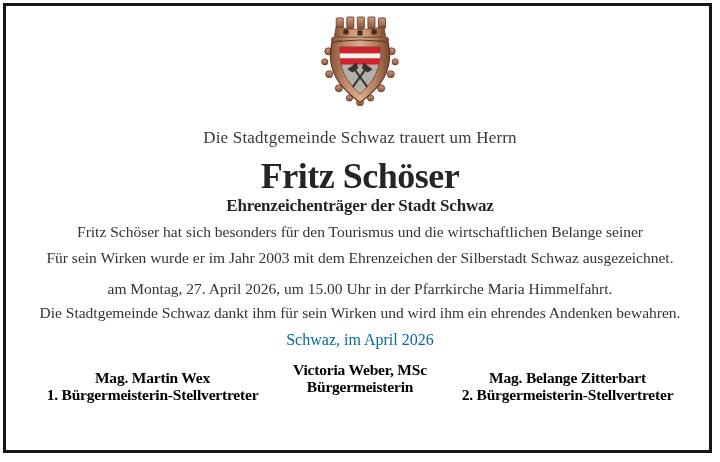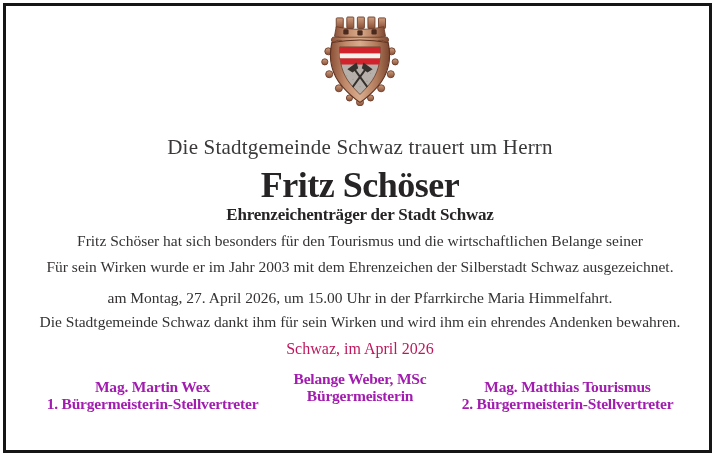--- a/index.html
+++ b/index.html
@@ -18,35 +18,35 @@
     border:3px solid #161616;
     pointer-events:none;
   }
   .content{
     position:absolute;
     top:0;left:0;width:720px;height:462px;
     display:flex;flex-direction:column;align-items:center;
     text-align:center;
   }
   .crest{margin-top:16px;height:90px;display:flex;justify-content:center;}
-  .intro{margin-top:32px;font-size:21px;line-height:18px;color:#3a3838;letter-spacing:.2px;}
+  .intro{margin-top:23px;font-size:17px;line-height:18px;color:#3a3838;letter-spacing:.2px;}
   .deceased-name{
     margin-top:9px;font-size:36px;line-height:40px;font-weight:700;
     letter-spacing:-.5px;color:#262424;
   }
   .honorific{font-size:17px;line-height:20px;font-weight:700;color:#262424;letter-spacing:-.2px;text-align:right;}
   .para{white-space:nowrap;font-size:15.5px;line-height:18.5px;color:#343232;}
   .para div{white-space:nowrap;}
   .p1{margin-top:7px;}
   .p2{margin-top:7px;}
   .p3{margin-top:13px;}
   .p4{margin-top:5px;}
-  .dateline{margin-top:9px;font-size:16px;line-height:18px;color:#be185d;}
+  .dateline{margin-top:9px;font-size:16px;line-height:18px;color:#0369a1;}
   .signatures{position:relative;width:720px;height:52px;margin-top:12px;}
-  .sig{position:absolute;font-weight:700;font-size:15.5px;line-height:17px;color:#a21caf;letter-spacing:-.2px;}
+  .sig{position:absolute;font-weight:700;font-size:15.5px;line-height:17px;color:#000000;letter-spacing:-.2px;}
   .sig-left{left:10px;top:8px;width:285px;}
   .sig-center{left:240px;top:0;width:240px;}
   .sig-right{left:425px;top:8px;width:285px;}
 </style>
 </head>
 <body>
 
 <div class="page">
   <div class="frame"></div>
 
@@ -161,23 +161,23 @@
     </div>
 
     <div class="dateline">Schwaz, im April 2026</div>
 
     <div class="signatures">
       <div class="sig sig-left">
         <div>Mag. Martin Wex</div>
         <div>1. Bürgermeisterin-Stellvertreter</div>
       </div>
       <div class="sig sig-center">
-        <div>Belange Weber, MSc</div>
+        <div>Victoria Weber, MSc</div>
         <div>Bürgermeisterin</div>
       </div>
       <div class="sig sig-right">
-        <div>Mag. Matthias Tourismus</div>
+        <div>Mag. Belange Zitterbart</div>
         <div>2. Bürgermeisterin-Stellvertreter</div>
       </div>
     </div>
 
   </div>
 </div>
 
 </body></html>

